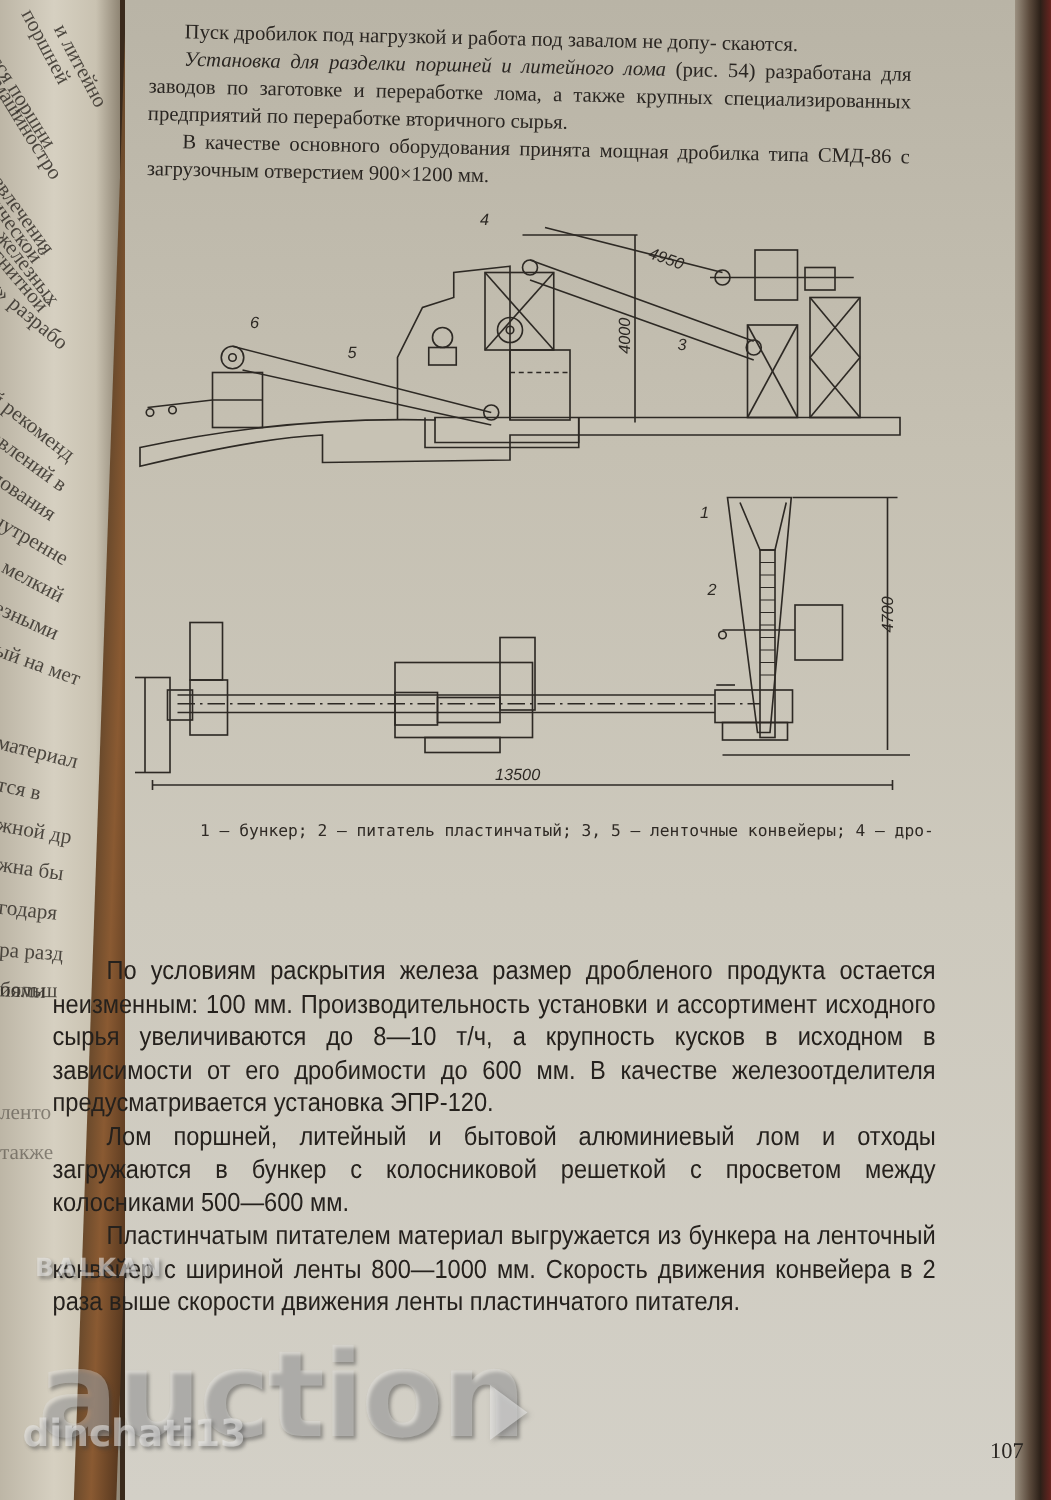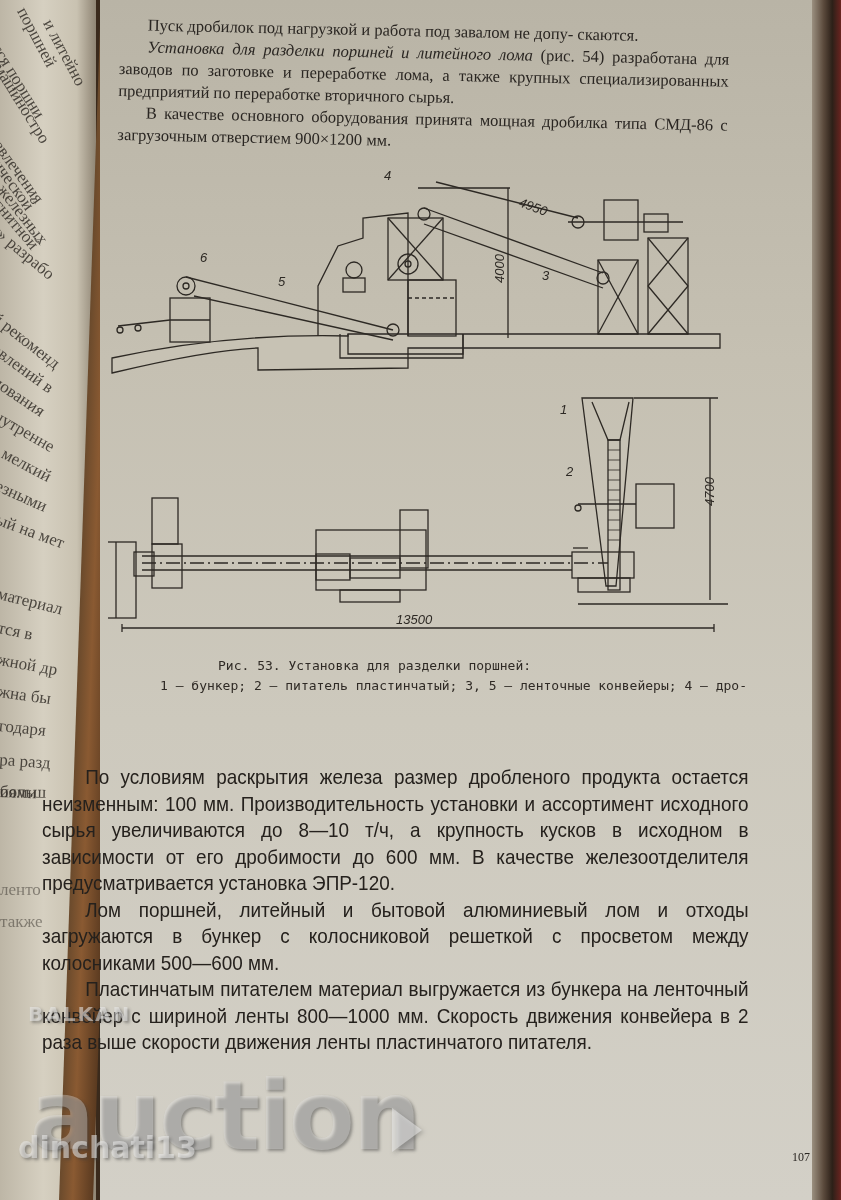--- a/index.html
+++ b/index.html
@@ -22,21 +22,21 @@
   .text-top i{font-style:italic;}
   .figure{position:absolute;left:108px;top:158px;width:620px;height:490px;}
   .figure svg{width:100%;height:100%;}
   .caption{position:absolute;left:190px;top:656px;width:580px;color:#2f2a25;font-family:"DejaVu Sans Mono","Liberation Mono",monospace;font-size:13px;line-height:20px;}
   .caption .title{padding-left:28px;}
   .caption .legend{text-align:left;}
   .caption .legend2{padding-left:92px;}
   .body-text{position:absolute;left:42px;top:764px;width:785px;color:#25211d;font-family:"Liberation Sans","DejaVu Sans",sans-serif;font-size:21px;line-height:26.5px;transform:scaleX(.9);transform-origin:left top;}
   .body-text p{margin:0;text-align:justify;text-align-last:left;}
   .body-text .indent{text-indent:48px;}
-  .page-number{position:absolute;left:792px;top:1150px;font-size:12px;color:#2a2622;font-family:"Liberation Serif",serif;}
+  .page-number{position:absolute;left:792px;top:1150px;font-size:18px;color:#2a2622;font-family:"Liberation Serif",serif;}
   .wm{position:absolute;font-family:"DejaVu Sans",sans-serif;font-weight:bold;color:rgba(235,235,235,.55);text-shadow:2px 2px 3px rgba(60,60,60,.45);pointer-events:none;}
   .wm-brand{left:28px;top:1002px;font-size:20px;letter-spacing:2px;}
   .wm-auction{left:30px;top:1060px;font-size:96px;letter-spacing:-2px;color:rgba(230,230,230,.35);}
   .wm-user{left:18px;top:1130px;font-size:30px;}
   .wm-play{position:absolute;left:392px;top:1108px;width:0;height:0;border-top:22px solid transparent;border-bottom:22px solid transparent;border-left:30px solid rgba(235,235,235,.55);filter:drop-shadow(2px 2px 2px rgba(60,60,60,.5));}
 </style>
 </head>
 <body>
 
 <div class="left-page">
@@ -204,21 +204,20 @@
     <g stroke="none" fill="#2d2924" font-family="Liberation Sans, sans-serif" font-style="italic" font-size="13">
       <text x="452" y="256">1</text>
       <text x="458" y="318">2</text>
       <text x="606" y="348" transform="rotate(-90 606 348)">4700</text>
       <text x="288" y="466">13500</text>
     </g>
   </svg>
 </div>
 
 <div class="caption">
-  <div class="title">Рис. 53. Установка для разделки поршней:</div>
   <div class="legend" style="margin-left:-30px;">1 — бункер; 2 — питатель пластинчатый; 3, 5 — ленточные конвейеры; 4 — дро-</div>
 </div>
 
 <div class="body-text">
   <p class="indent">По условиям раскрытия железа размер дробленого продукта остается неизменным: 100 мм. Производительность установки и ассортимент исходного сырья увеличиваются до 8—10 т/ч, а крупность кусков в исходном в зависимости от его дробимости до 600 мм. В качестве железоотделителя предусматривается установка ЭПР-120.</p>
   <p class="indent">Лом поршней, литейный и бытовой алюминиевый лом и отходы загружаются в бункер с колосниковой решеткой с просветом между колосниками 500—600 мм.</p>
   <p class="indent">Пластинчатым питателем материал выгружается из бункера на ленточный конвейер с шириной ленты 800—1000 мм. Скорость движения конвейера в 2 раза выше скорости движения ленты пластинчатого питателя.</p>
 </div>
 
 <div class="page-number">107</div>

